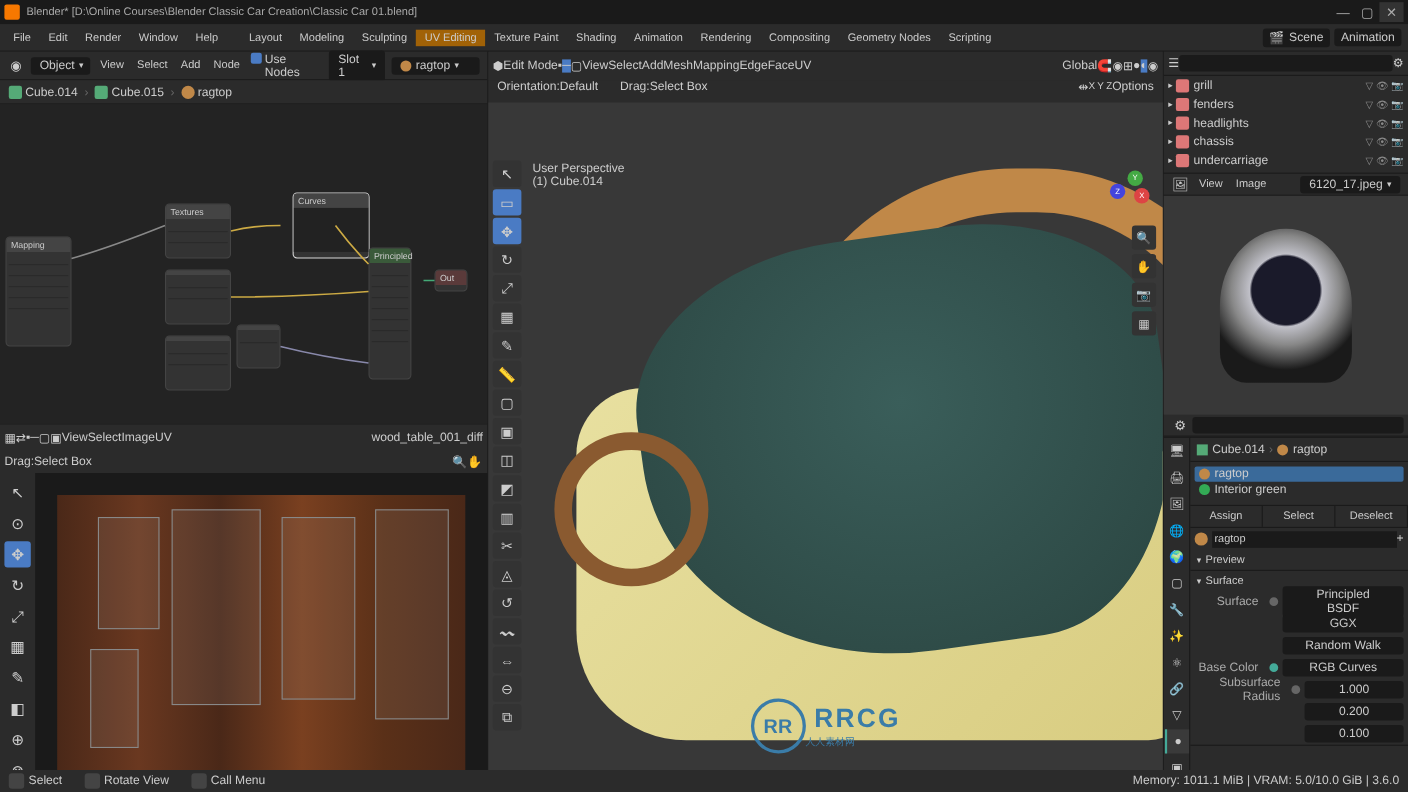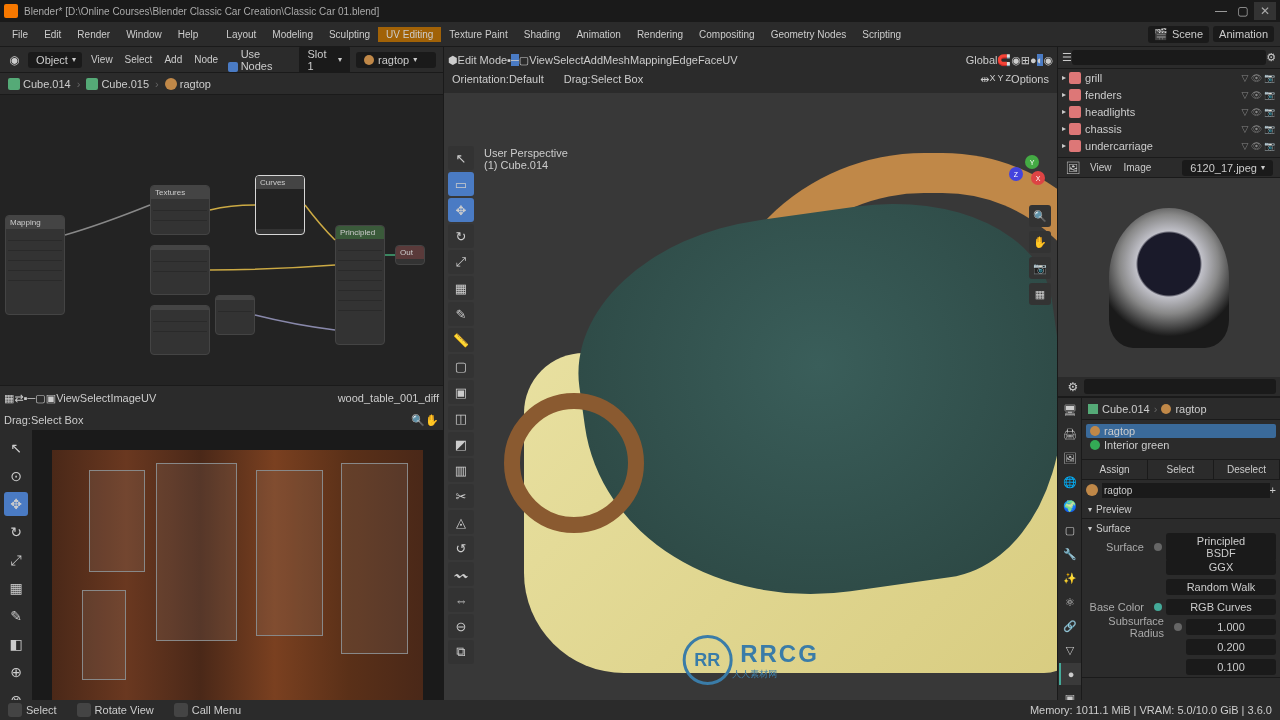--- a/index.html
+++ b/index.html
@@ -15,21 +15,21 @@
 .menubar .right{margin-left:auto;display:flex;align-items:center}
 .menubar .field{background:#1a1a1a;padding:2px 6px;margin:0 2px;border-radius:3px;font-size:10px;display:flex;align-items:center}
 .mainarea{display:flex;height:678px}
 .leftcol{width:443px;display:flex;flex-direction:column}
 .midcol{width:615px;display:flex;flex-direction:column;border-left:1px solid #1a1a1a;border-right:1px solid #1a1a1a}
 .rightcol{width:222px;display:flex;flex-direction:column}
 .toolbar{height:26px;background:#2b2b2b;display:flex;align-items:center;padding:0 4px;border-bottom:1px solid #1a1a1a}
 .toolbar .btn{padding:2px 6px;font-size:10px;cursor:pointer}
 .toolbar .dropdown{background:#1a1a1a;padding:2px 8px;border-radius:3px;margin:0 3px;font-size:10px;display:flex;align-items:center;min-width:50px}
 .toolbar .dropdown::after{content:"▾";margin-left:4px;font-size:8px}
-.toolbar .checkbox{display:flex;align-items:flex-end;font-size:10px;margin:0 4px}
+.toolbar .checkbox{display:flex;align-items:flex-start;font-size:10px;margin:0 4px}
 .toolbar .checkbox::before{content:"";width:10px;height:10px;background:#4a7bc4;margin-right:3px;border-radius:2px}
 .toolbar .icon{width:20px;height:20px;display:flex;align-items:center;justify-content:center;font-size:12px;cursor:pointer;margin:0 1px}
 .breadcrumb{height:22px;background:#2b2b2b;display:flex;align-items:center;padding:0 8px;font-size:10px;border-bottom:1px solid #1a1a1a}
 .breadcrumb .sep{margin:0 6px;color:#666}
 .breadcrumb .crumb{display:flex;align-items:center}
 .breadcrumb .crumb .cicon{width:12px;height:12px;background:#5a7;margin-right:3px;border-radius:2px}
 .nodepanel{flex:1;background:#232323;position:relative;overflow:hidden}
 .node{position:absolute;background:#333;border-radius:4px;font-size:8px;border:1px solid #444}
 .node.sel{border:1px solid #d7d7d7}
 .node .nh{background:#444;padding:2px 4px;border-radius:3px 3px 0 0;font-size:8px}
@@ -200,21 +200,21 @@
             <div class="nr"></div>
           </div>
         </div>
       <div class="node" style="left:150px;top:90px;width:60px;height:50px">
           <div class="nh">Textures</div>
           <div class="nb">
             <div class="nr"></div>
             <div class="nr"></div>
           </div>
         </div>
-      <div class="node sel" style="left:255px;top:80px;width:50px;height:60px">
+      <div class="node sel" style="left:266px;top:80px;width:70px;height:60px">
           <div class="nh">Curves</div>
           <div class="nb" style="background:#222;height:40px"></div>
         </div>
       <div class="node" style="left:150px;top:150px;width:60px;height:50px">
           <div class="nh"></div>
           <div class="nb">
             <div class="nr"></div>
             <div class="nr"></div>
           </div>
         </div>
@@ -224,21 +224,21 @@
             <div class="nr"></div>
             <div class="nr"></div>
           </div>
         </div>
       <div class="node" style="left:215px;top:200px;width:40px;height:40px">
           <div class="nh"></div>
           <div class="nb">
             <div class="nr"></div>
           </div>
         </div>
-      <div class="node" style="left:335px;top:130px;width:50px;height:120px">
+      <div class="node" style="left:335px;top:130px;width:39px;height:120px">
           <div class="nh" style="background:#3a5a3a">Principled</div>
           <div class="nb">
             <div class="nr"></div>
             <div class="nr"></div>
             <div class="nr"></div>
             <div class="nr"></div>
             <div class="nr"></div>
             <div class="nr"></div>
             <div class="nr"></div>
           </div>

